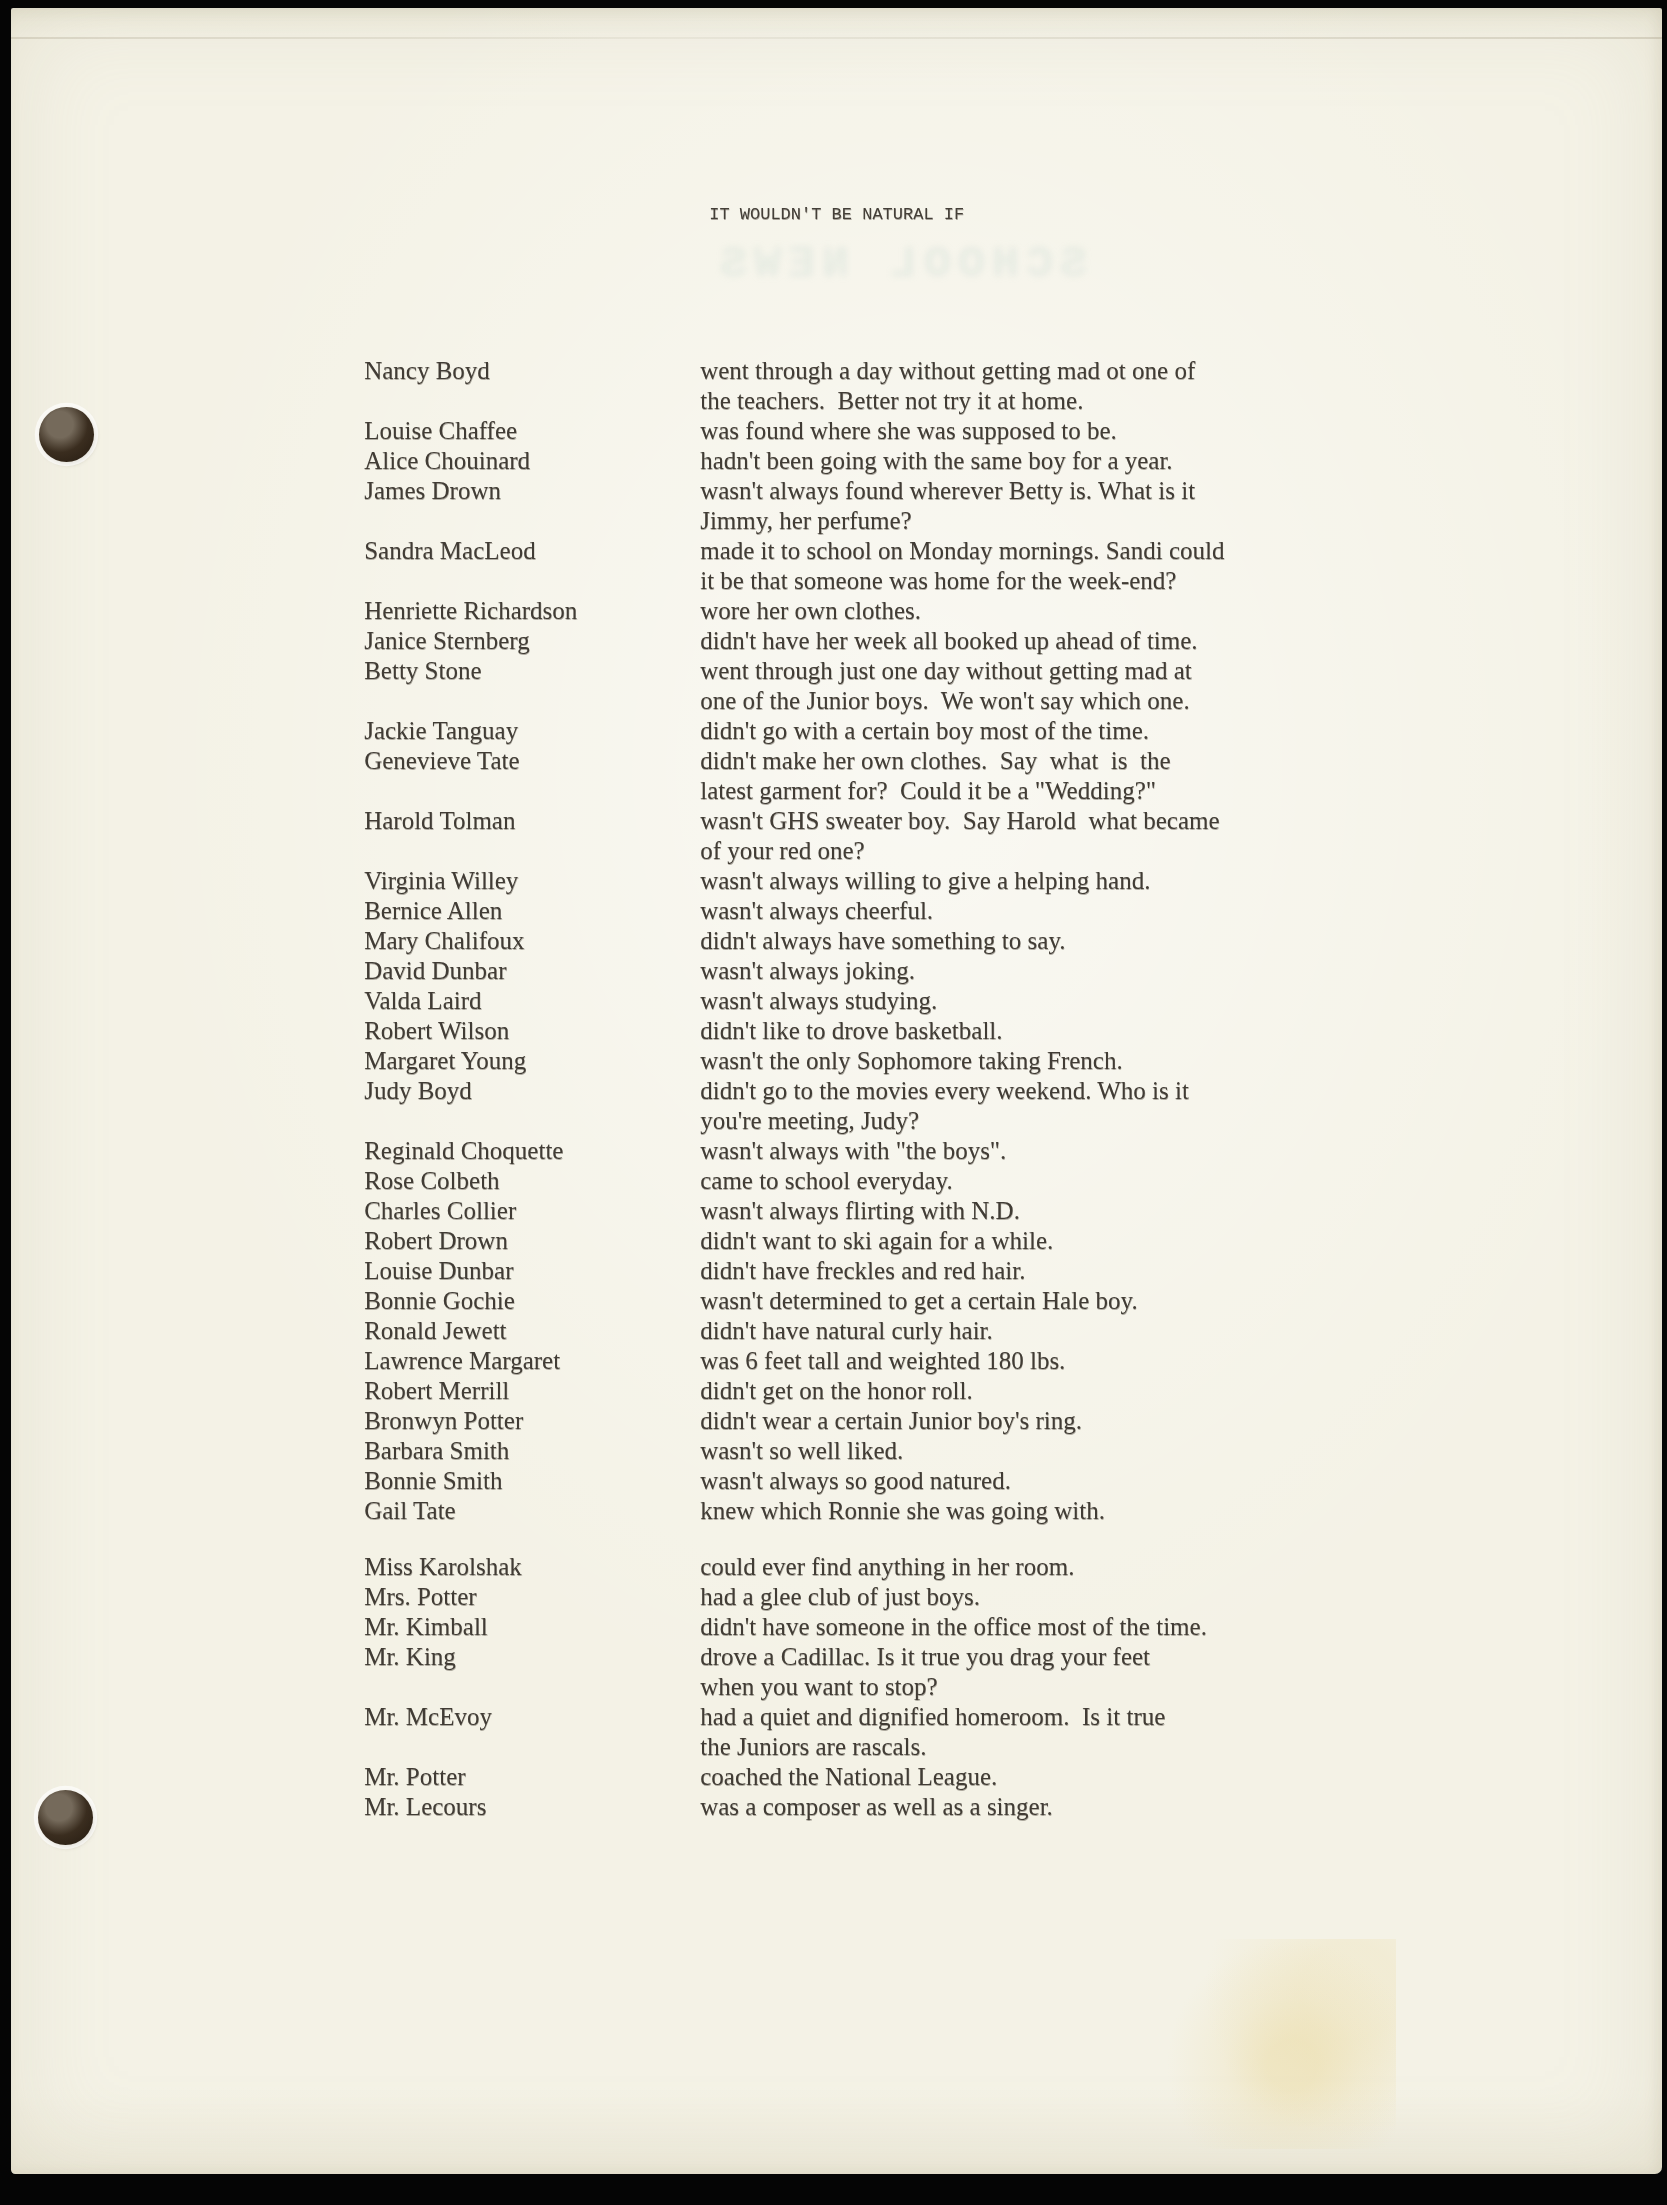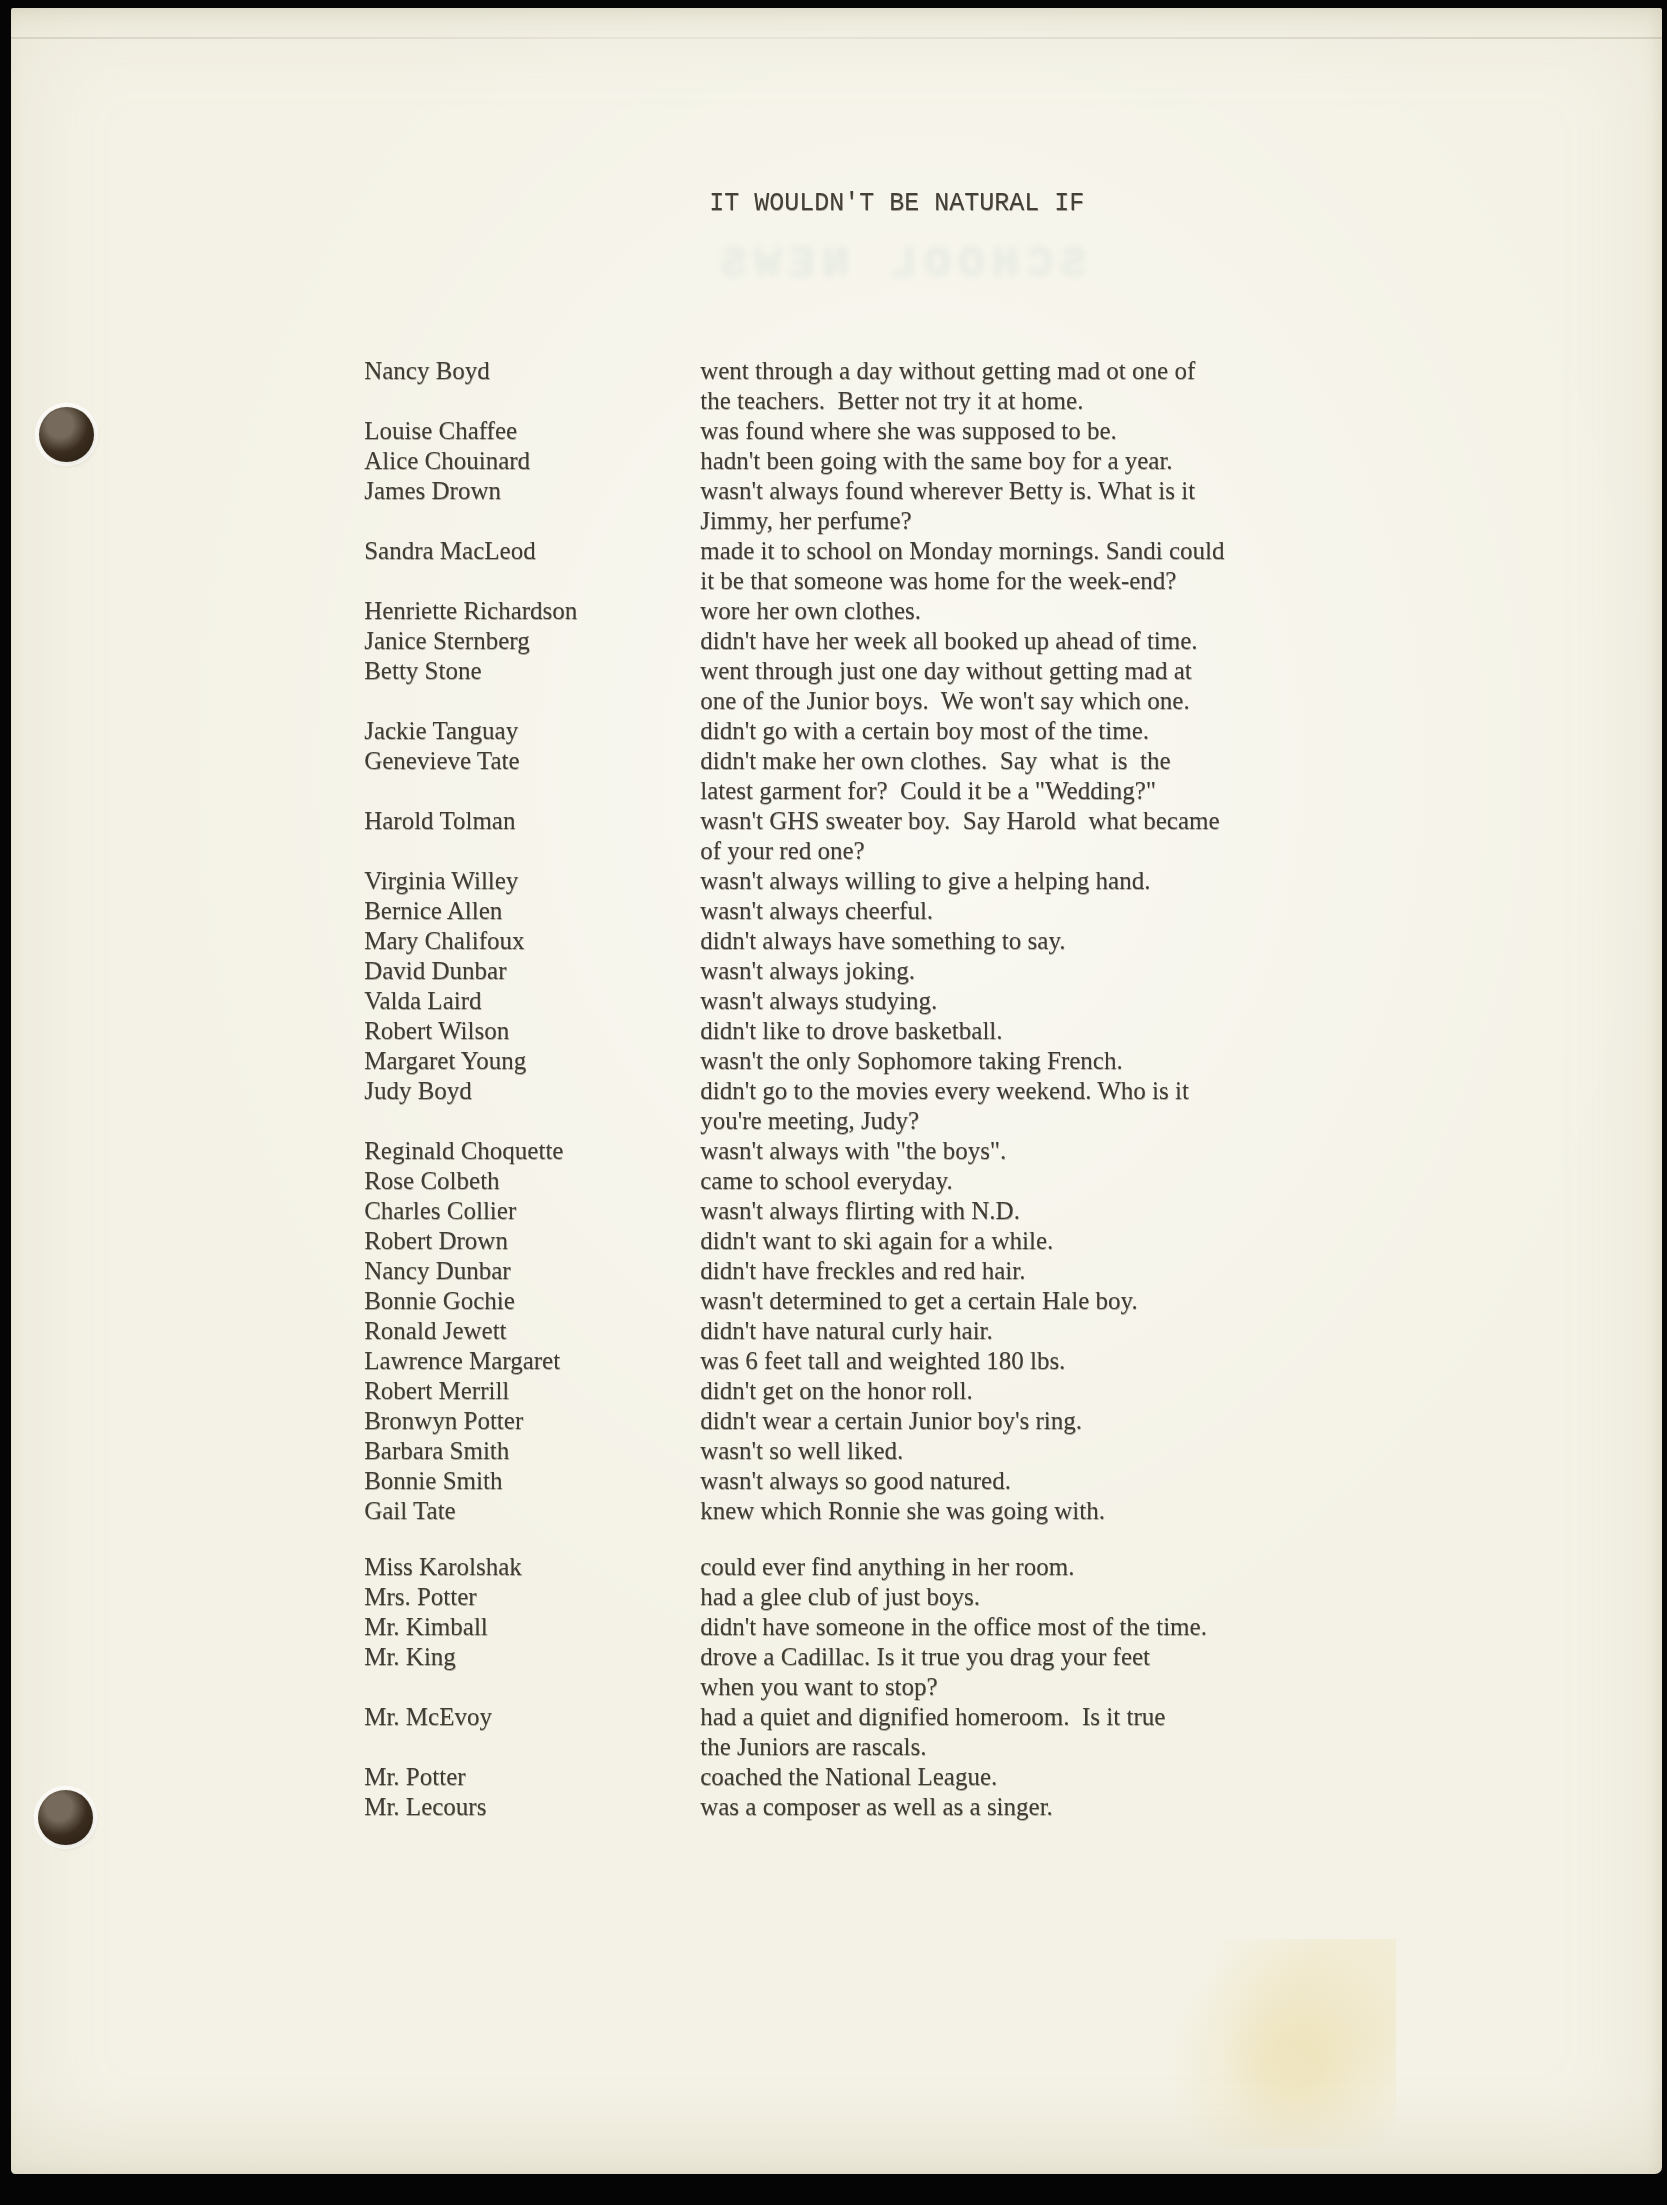--- a/index.html
+++ b/index.html
@@ -75,22 +75,22 @@
     letter-spacing: 7px;
     color: rgba(150,185,180,0.16);
     transform: scaleX(-1);
     filter: blur(3.5px);
     user-select: none;
   }
 
   .page-title {
     position: absolute;
     left: 698px;
-    top: 181px;
-    font-size: 25px;
+    top: 197px;
+    font-size: 17px;
     color: #443f38;
     white-space: pre;
     text-shadow: 0.4px 0.6px 0.6px rgba(68,60,50,0.45);
   }
 
   .listing {
     position: absolute;
     left: 353px;
     top: 348px;
     width: 1189px;
@@ -271,21 +271,21 @@
               <div class="line">wasn't always flirting with N.D.</div>
             </div>
           </div>
           <div class="entry">
             <div class="name">Robert Drown</div>
             <div class="desc">
               <div class="line">didn't want to ski again for a while.</div>
             </div>
           </div>
           <div class="entry">
-            <div class="name">Nancy Dunbar</div>
+            <div class="name">Louise Dunbar</div>
             <div class="desc">
               <div class="line">didn't have freckles and red hair.</div>
             </div>
           </div>
           <div class="entry">
             <div class="name">Bonnie Gochie</div>
             <div class="desc">
               <div class="line">wasn't determined to get a certain Hale boy.</div>
             </div>
           </div>

